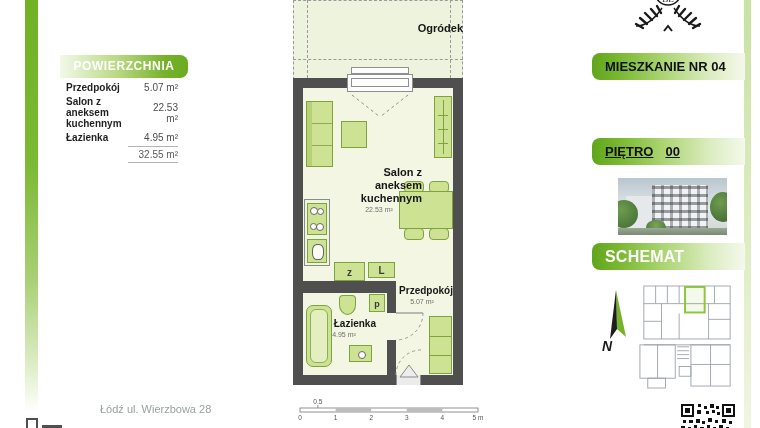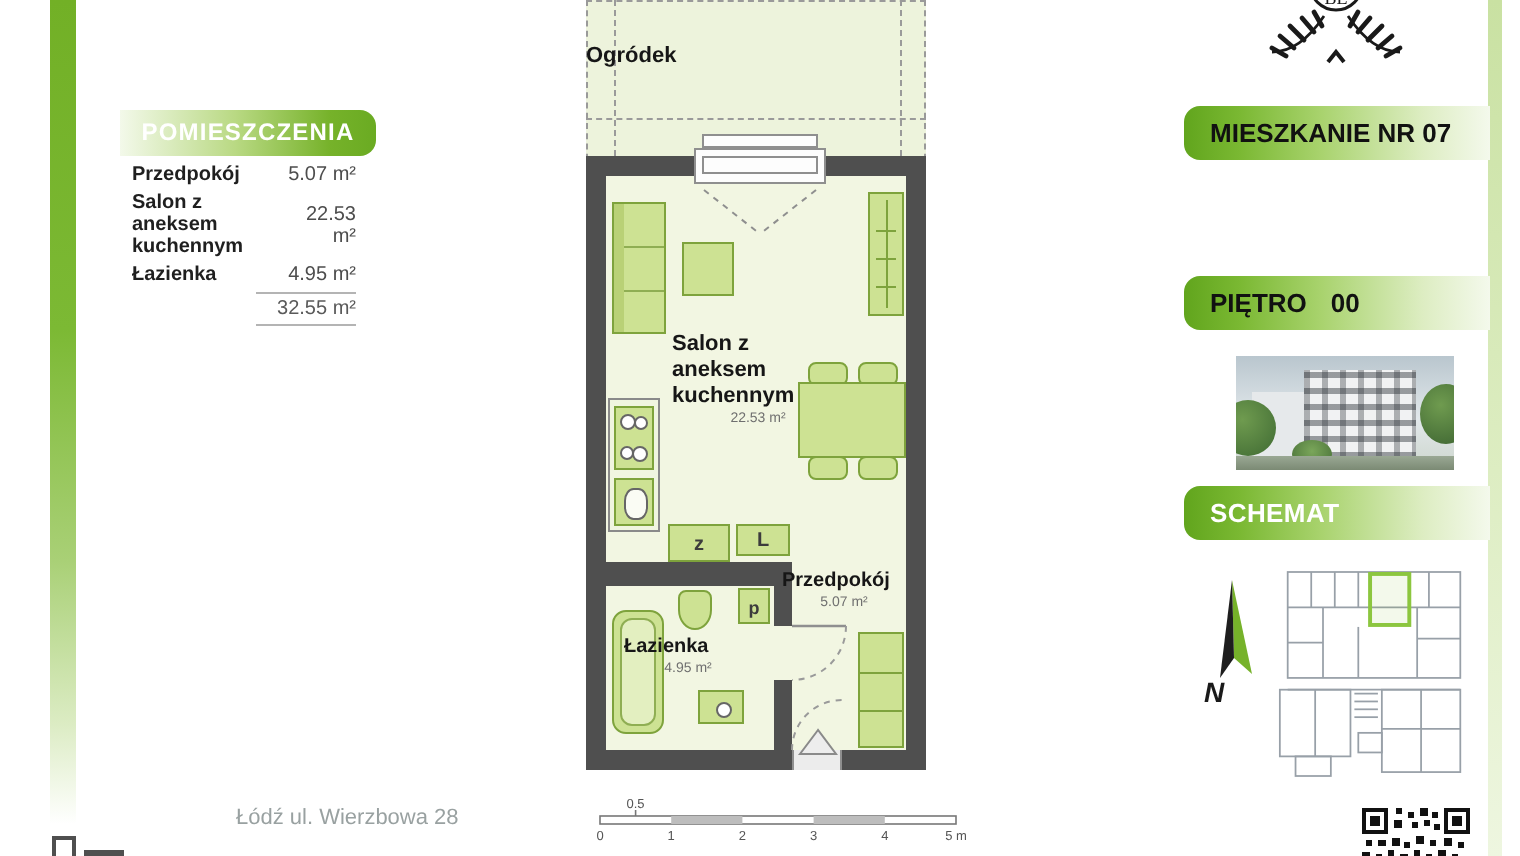--- a/index.html
+++ b/index.html
@@ -24,48 +24,48 @@
   
   .garden{left:293px;top:0;width:170px;height:85px;background:#edf3dc;
     border-left:1px dashed #9a9a9a;border-right:1px dashed #9a9a9a;border-top:1px dashed #9a9a9a;}
   .dash-v{border-left:1px dashed #9a9a9a;width:0;}
   .dash-h{border-top:1px dashed #9a9a9a;height:0;}
   .walls{left:293px;top:78px;width:170px;height:307px;background:#4f4f4f;}
   .floor{left:303px;top:88px;width:150px;height:287px;background:#f2f6e2;}
   .iwall{background:#4f4f4f;}
   .furn{background:#cde293;border:1px solid #7ea33c;}
   .white-door{background:#fdfdfd;border:1px solid #8f8f8f;}
-  .room-name{font-weight:bold;color:#161616;text-align:left;line-height:13px;}
+  .room-name{font-weight:bold;color:#161616;text-align:right;line-height:13px;}
   .room-area{color:#6f6f6f;text-align:center;font-size:7px;margin-top:1px;}
   .appl-label{font-weight:bold;color:#3c3c3c;text-align:center;}
   
   .brand-name{left:592px;top:33px;width:152px;text-align:center;
     font-family:"Liberation Serif",serif;font-size:17px;color:#121212;letter-spacing:.4px;}
   .bar-r{left:592px;width:153px;height:27px;border-radius:8px 0 0 8px;line-height:27px;
     padding-left:13px;font-weight:bold;font-size:13px;color:#111;
     background:linear-gradient(90deg,#61a51d 0%,#7ab832 18%,#a9d36e 45%,#ddedc2 78%,#f4f9ec 100%);}
-  .bar-white{color:#ffffff;font-size:13px;letter-spacing:.2px;}
+  .bar-white{color:#ffffff;font-size:16px;letter-spacing:.2px;}
   .photo{left:618px;top:178px;width:109px;height:57px;overflow:hidden;
     background:linear-gradient(#b9c6ce 0%,#e2e8eb 55%,#cdd6cd 100%);}
   .bld{position:absolute;background:#f1f2f3;
     background-image:repeating-linear-gradient(0deg,rgba(42,48,54,.45) 0 3px,transparent 3px 8px),
                      repeating-linear-gradient(90deg,rgba(42,48,54,.35) 0 3px,transparent 3px 9px);}
   .tree{position:absolute;border-radius:50%;}
-  .addr{left:118px;top:403px;font-size:11px;color:#99a1a1;}
+  .addr{left:100px;top:403px;font-size:11px;color:#99a1a1;}
   svg{display:block;}
 </style>
 </head>
 <body>
 
 <div id="app">
 
   <div class="abs left-accent"></div>
   <div class="abs right-accent"></div>
 
-  <div class="abs legend-title">POMIESZCZENIA</div>
+  <div class="abs legend-title">POWIERZCHNIA</div>
   <div class="abs legend-table">
     <div class="lrow">
       <span class="lab">Przedpokój</span>
       <span class="val">5.07 m²</span>
     </div>
     <div class="lrow">
       <span class="lab">Salon z aneksem kuchennym</span>
       <span class="val">22.53 m²</span>
     </div>
     <div class="lrow">
@@ -195,22 +195,22 @@
       <line x1="29" y1="6" x2="33" y2="13"></line>
       <line x1="72" y1="24" x2="65" y2="28"></line>
         <line x1="68" y1="18" x2="61" y2="24"></line>
       <line x1="63" y1="13" x2="56" y2="20"></line>
         <line x1="57" y1="9" x2="51" y2="16"></line>
       <line x1="51" y1="6" x2="47" y2="13"></line>
     </g>
     <path d="M36,31 L40,26 L44,31" fill="none" stroke="#1a1a1a" stroke-width="2"></path>
   </svg>
 
-  <div class="abs bar-r" style="top:53px;">MIESZKANIE NR 07</div>
-  <div class="abs bar-r" style="top:138px;">
+  <div class="abs bar-r" style="top:53px;">MIESZKANIE NR 04</div>
+  <div class="abs bar-r" style="top:138px;text-decoration:underline;">
     <span>PIĘTRO</span><span style="margin-left:12px;">00</span>
   </div>
 
   <div class="abs photo">
     <div class="bld" style="left:8px;top:18px;width:28px;height:34px;background:#e6e9eb;"></div>
     <div class="bld" style="left:34px;top:7px;width:56px;height:44px;"></div>
     <div class="tree" style="left:-8px;top:22px;width:28px;height:28px;background:radial-gradient(circle at 40% 35%,#6f9b4f,#3f6a33);"></div>
     <div class="tree" style="left:92px;top:14px;width:26px;height:30px;background:radial-gradient(circle at 40% 35%,#6f9b4f,#3c6331);"></div>
     <div class="tree" style="left:28px;top:42px;width:20px;height:14px;background:radial-gradient(circle at 50% 40%,#7aa65a,#4a7239);"></div>
     <div class="abs" style="left:0;bottom:0;width:109px;height:7px;background:linear-gradient(#9aa894,#7b8a74);"></div>

